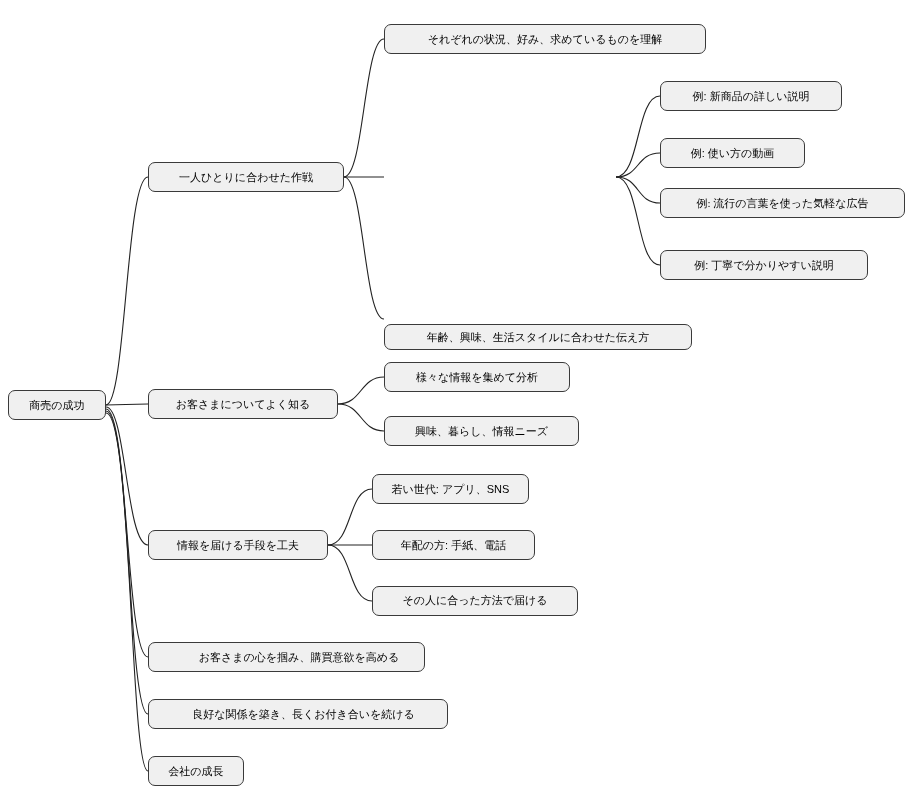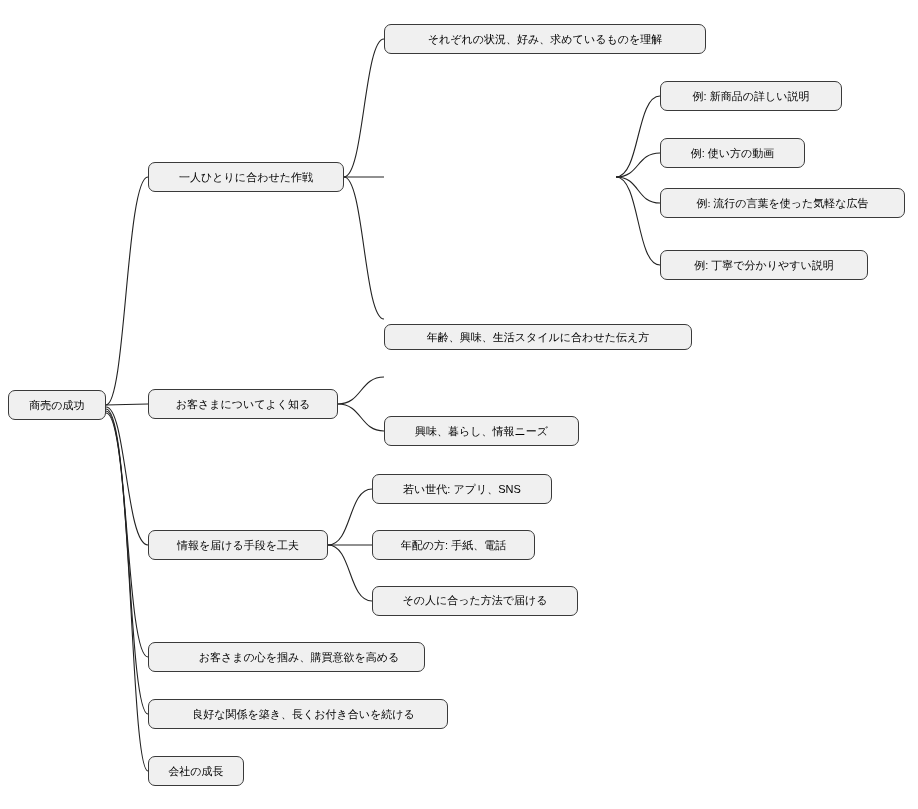--- a/index.html
+++ b/index.html
@@ -79,18 +79,19 @@
   <div class="node" style="left:148px;top:530px; width:180px; height:30px;">情報を届ける手段を工夫</div>
   <div class="node" style="left:148px;top:642px; width:277px; height:30px;padding-left:35px;">お客さまの心を掴み、購買意欲を高める</div>
   <div class="node" style="left:148px;top:699px; width:300px; height:30px;padding-left:21px;">良好な関係を築き、長くお付き合いを続ける</div>
   <div class="node" style="left:148px;top:756px; width:96px;  height:30px;">会社の成長</div>
   <div class="node" style="left:384px;top:24px;  width:322px; height:30px;">それぞれの状況、好み、求めているものを理解</div>
   <div class="node" style="left:384px;top:304px; width:308px; height:26px;margin-top:20px;">年齢、興味、生活スタイルに合わせた伝え方</div>
   <div class="node" style="left:660px;top:81px;  width:182px; height:30px;">例: 新商品の詳しい説明</div>
   <div class="node" style="left:660px;top:138px; width:145px; height:30px;">例: 使い方の動画</div>
   <div class="node" style="left:660px;top:188px; width:245px; height:30px;font-family:Liberation Serif, serif;">例: 流行の言葉を使った気軽な広告</div>
   <div class="node" style="left:660px;top:250px; width:208px; height:30px;">例: 丁寧で分かりやすい説明</div>
+  <div class="node" style="left:384px;top:362px; width:186px; height:30px;">様々な情報を集めて分析</div>
   <div class="node" style="left:384px;top:416px; width:195px; height:30px;">興味、暮らし、情報ニーズ</div>
-  <div class="node" style="left:372px;top:474px; width:180px; height:30px;">若い世代: アプリ、SNS</div>
+  <div class="node" style="left:372px;top:474px; width:157px; height:30px;">若い世代: アプリ、SNS</div>
   <div class="node" style="left:372px;top:530px; width:163px; height:30px;">年配の方: 手紙、電話</div>
   <div class="node" style="left:372px;top:586px; width:206px; height:30px;font-family:Liberation Mono, monospace;">その人に合った方法で届ける</div>
 
 </div>
 
 </body></html>

